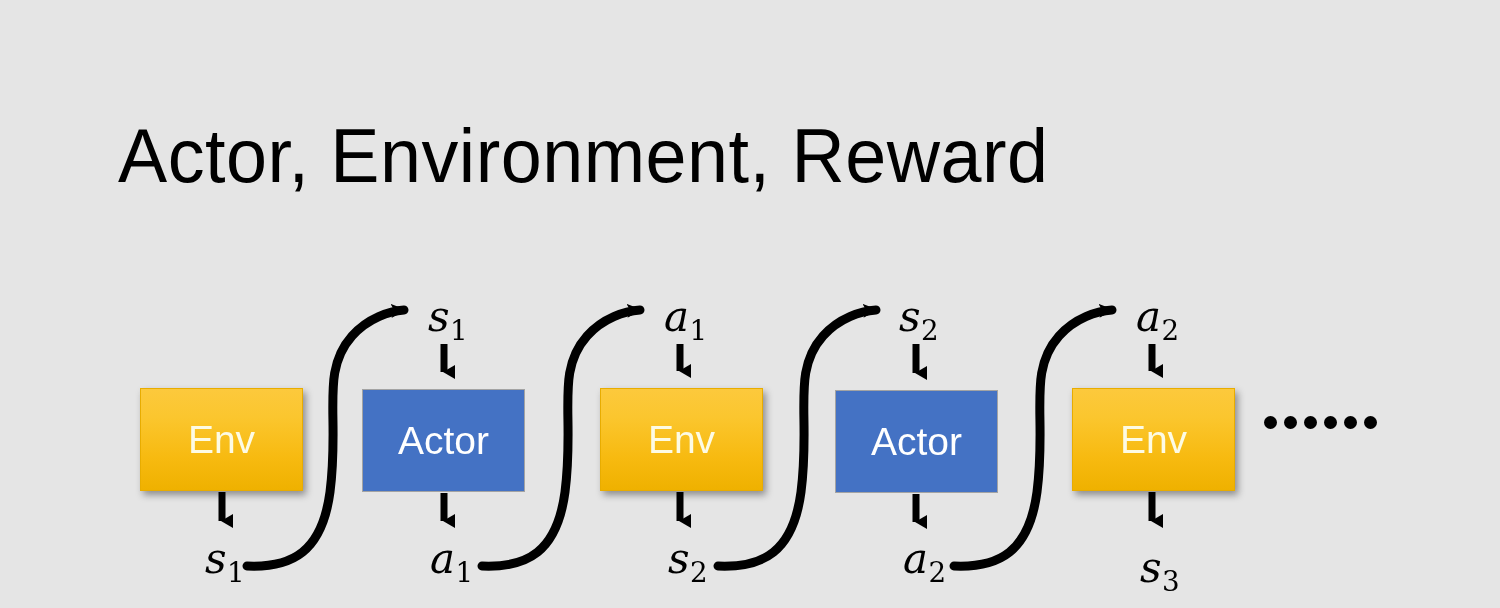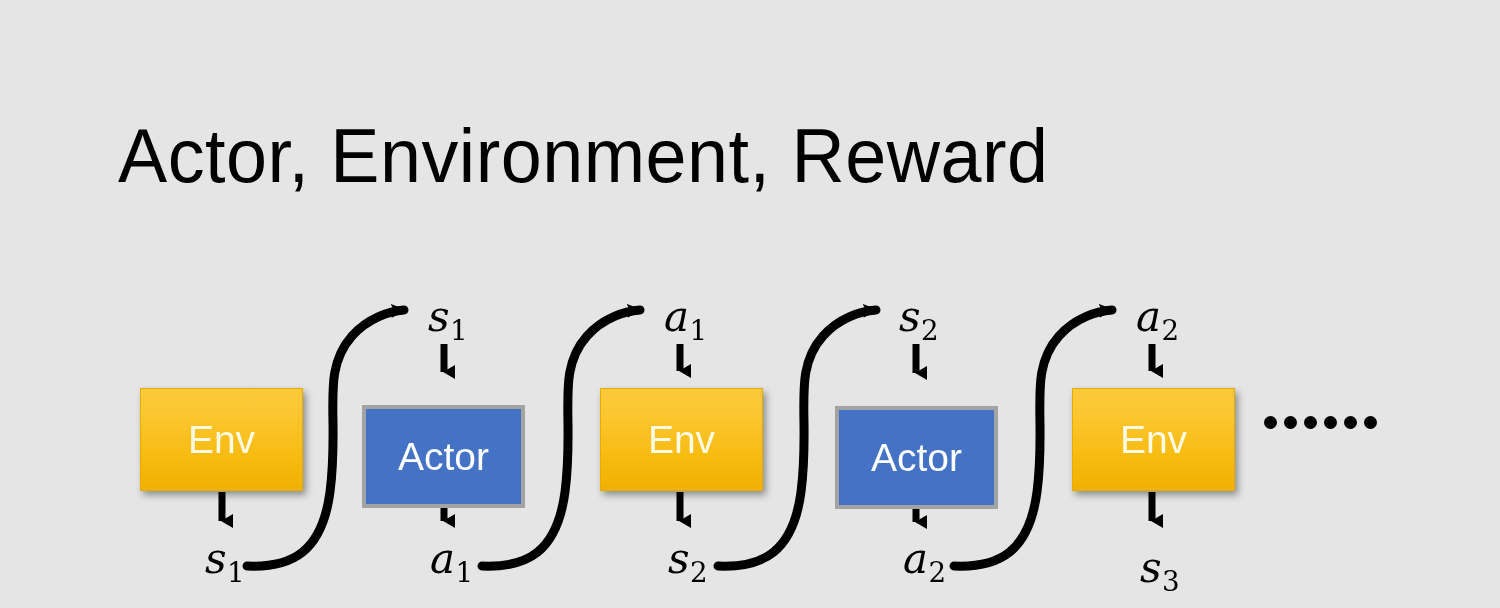--- a/index.html
+++ b/index.html
@@ -72,23 +72,22 @@
   .node.env {
     background: linear-gradient(180deg, #FCC93C 0%, #FBC62E 28%, #F7BA10 68%, #EFB100 100%);
     border: 1px solid #E8AC00;
     box-shadow: 3px 4px 7px rgba(0,0,0,0.38);
   }
   .node.env .node-label {
     color: #FDFBE4;
   }
   .node.actor {
     background: #4472C4;
-    border: 4px solid #a3a3a3;
+    border: 1px solid #a3a3a3;
     box-shadow: none;
-    margin-top: 16px;
   }
   .node.actor .node-label {
     color: #FFFFFF;
   }
 
   
   .mathlabel {
     position: absolute;
     font-family: "DejaVu Serif", "Liberation Serif", serif;
     font-style: italic;

